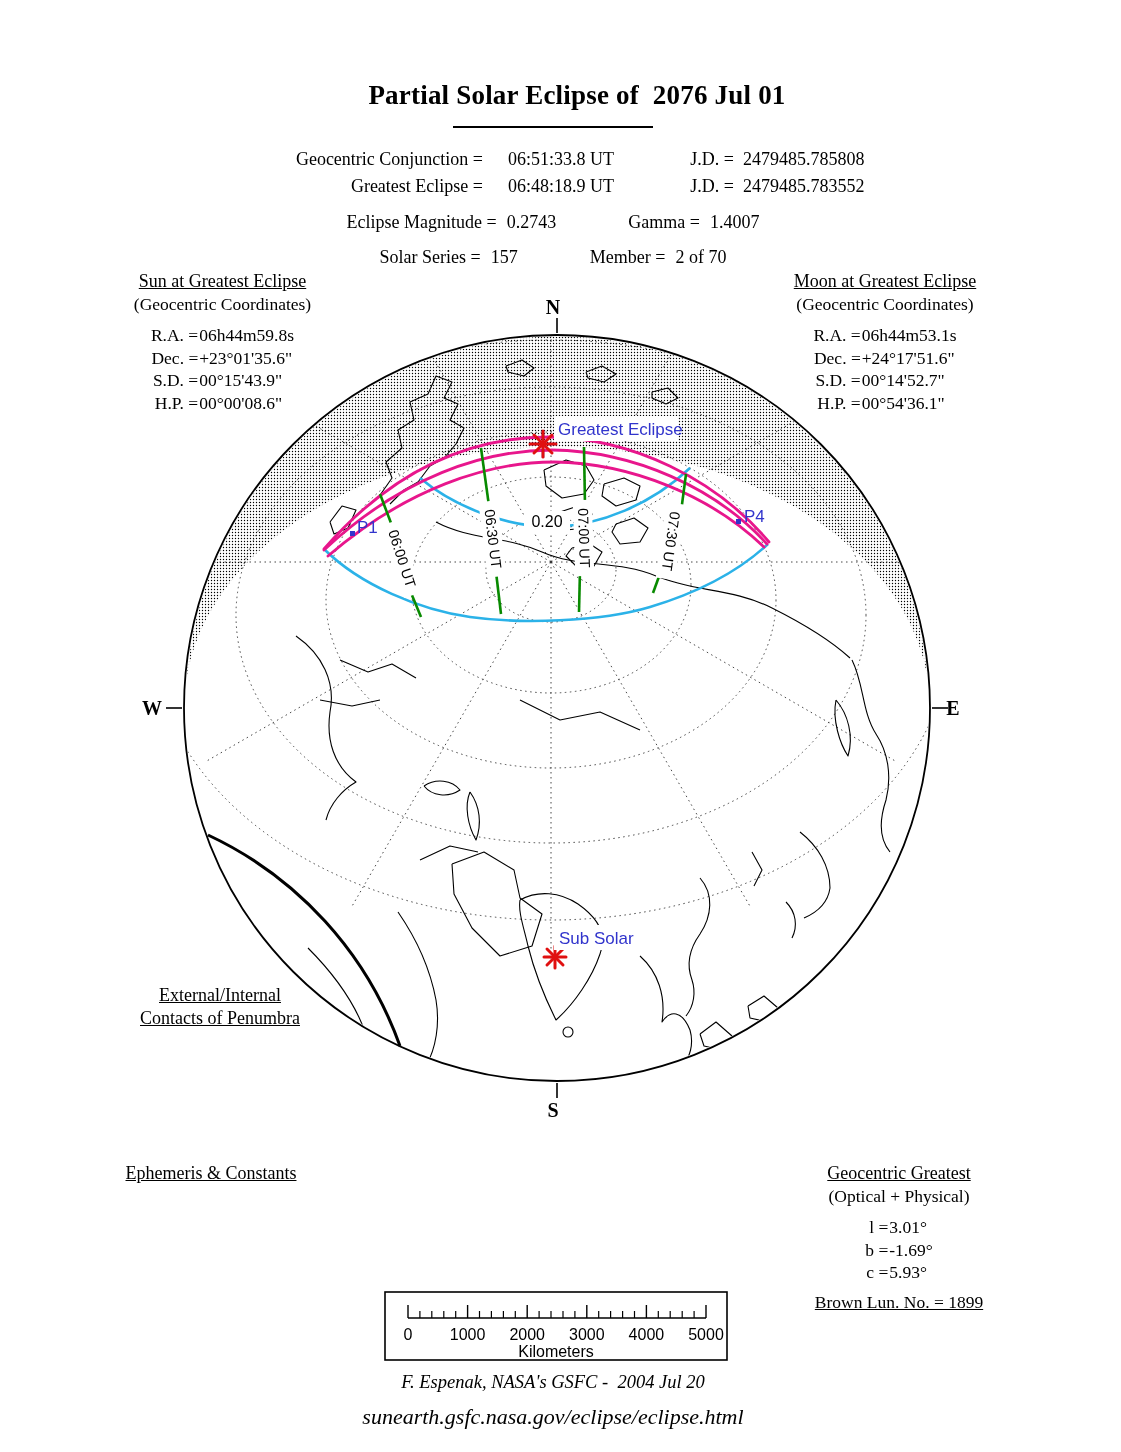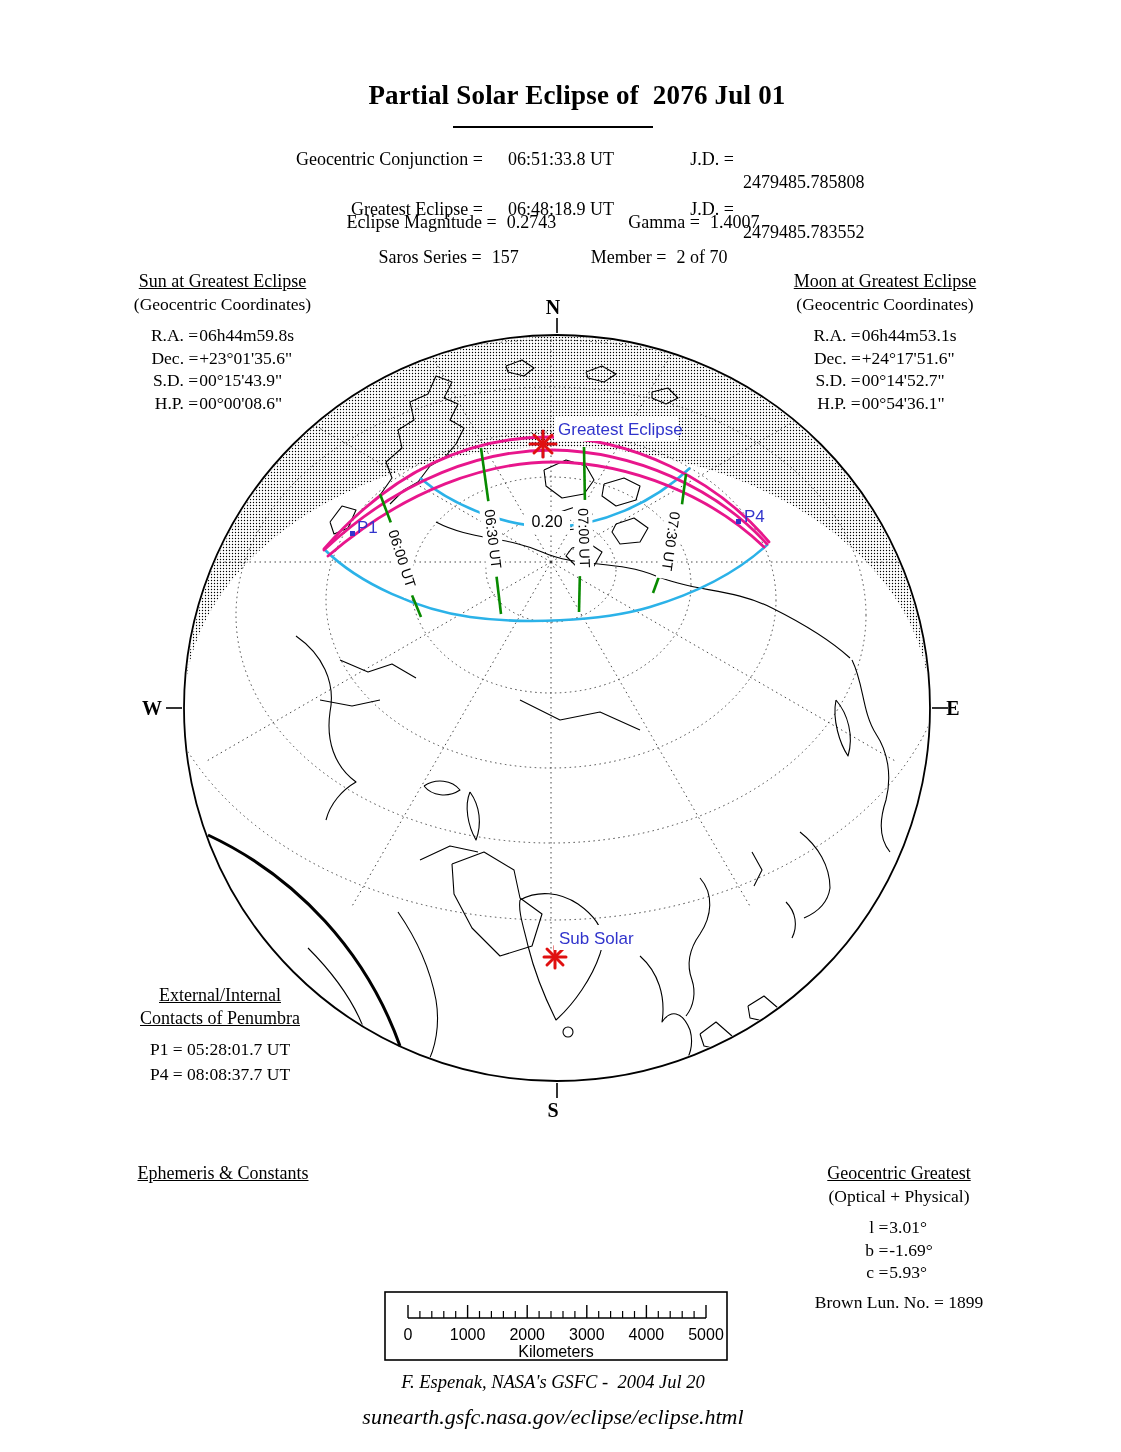--- a/index.html
+++ b/index.html
@@ -12,42 +12,42 @@
   .title{
     left:0;top:80px;width:1106px;text-align:center;
     font-size:27px;font-weight:bold;letter-spacing:.2px;padding-left:24px;
   }
   .title-rule{left:453px;top:126px;width:200px;height:2px;background:#000;}
   .hdr-rows{left:16px;top:146px;width:1106px;font-size:18px;}
   .hdr-row{display:flex;justify-content:center;line-height:27px;}
   .hdr-row .c1{width:228px;text-align:right;}
   .hdr-row .c2{width:130px;text-align:left;margin-left:25px;}
   .hdr-row .c3{width:56px;text-align:right;margin-left:40px;}
-  .hdr-row .c4{width:140px;text-align:left;margin-left:9px;margin-top:23px;}
+  .hdr-row .c4{width:140px;text-align:left;margin-left:9px;}
   .hdr-pair{left:0;top:212px;width:1106px;display:flex;justify-content:center;gap:72px;font-size:18px;}
   .hdr-pair2{top:247px;}
   .kv-gap{display:inline-block;width:10px;}
   .block{font-size:17.5px;line-height:22.5px;}
   .block .bt{font-size:18px;text-decoration:underline;text-align:center;}
   .block .bs{text-align:center;}
   .kvgrid{display:grid;grid-template-columns:auto auto;column-gap:1px;justify-content:center;margin-top:9px;}
   .kvgrid .k{text-align:right;}
   .kvgrid .v{text-align:left;}
   .sun-block{left:105px;top:270px;width:235px;}
   .moon-block{left:765px;top:270px;width:240px;}
   .contacts-block{left:108px;top:984px;width:224px;}
   .contacts-block .line{text-align:center;margin-top:2px;}
   .contacts-block .rows{margin-top:9px;}
-  .eph-block{left:116px;top:1162px;width:214px;}
+  .eph-block{left:104px;top:1162px;width:214px;}
   .eph-block .rows{margin-top:8px;}
   .eph-l1{text-align:left;}
   .eph-mid{text-align:center;}
   .eph-last{display:flex;justify-content:space-between;}
   .lib-block{left:793px;top:1162px;width:212px;}
-  .lib-brown{text-align:center;margin-top:7px;}
+  .lib-brown{text-align:center;margin-top:7px;text-decoration:underline;}
   .footer1{left:0;top:1372px;width:1106px;text-align:center;font-style:italic;font-size:18.5px;}
   .footer2{left:0;top:1404px;width:1106px;text-align:center;font-style:italic;font-size:22px;}
   svg text{font-family:"Liberation Sans", sans-serif;}
   svg text.compass{font-family:"Liberation Serif", serif;font-weight:bold;font-size:20px;}
   svg text.maplabel{font-size:17px;}
   svg text.utlabel{font-size:14.5px;fill:#000;}
   svg text.ctlabel{font-size:16px;fill:#000;}
   svg text.ruler{font-size:16px;fill:#000;}
 </style>
 </head>
@@ -244,21 +244,21 @@
     <span class="c4 pre">2479485.783552</span>
   </div>
 </div>
 
 <div class="abs hdr-pair">
   <span><span class="pre">Eclipse Magnitude =</span><span class="kv-gap"></span><span class="pre">0.2743</span></span>
   <span><span class="pre">Gamma =</span><span class="kv-gap"></span><span class="pre">1.4007</span></span>
 </div>
 
 <div class="abs hdr-pair hdr-pair2">
-  <span><span class="pre">Saros Series =</span><span class="kv-gap"></span><span class="pre">157</span></span>
+  <span><span class="pre">Solar Series =</span><span class="kv-gap"></span><span class="pre">157</span></span>
   <span><span class="pre">Member =</span><span class="kv-gap"></span><span class="pre">2 of 70</span></span>
 </div>
 
 <div class="abs block sun-block">
   <div class="bt">Sun at Greatest Eclipse</div>
   <div class="bs">(Geocentric Coordinates)</div>
   <div class="kvgrid">
     <span class="k pre">R.A. =</span>
       <span class="v pre">06h44m59.8s</span>
     <span class="k pre">Dec. =</span>
@@ -281,24 +281,20 @@
     <span class="k pre">S.D. =</span>
       <span class="v pre">00°14'52.7"</span>
     <span class="k pre">H.P. =</span>
       <span class="v pre">00°54'36.1"</span>
   </div>
 </div>
 
 <div class="abs block contacts-block">
   <div class="bt">External/Internal</div>
   <div class="bt">Contacts of Penumbra</div>
-  <div class="rows">
-    <div class="line pre">P1 = 05:28:01.7 UT</div>
-    <div class="line pre">P4 = 08:08:37.7 UT</div>
-  </div>
 </div>
 
 <div class="abs block eph-block">
   <div class="bt">Ephemeris &amp; Constants</div>
 </div>
 
 <div class="abs block lib-block">
   <div class="bt">Geocentric Greatest</div>
   <div class="bs">(Optical + Physical)</div>
   <div class="kvgrid">

